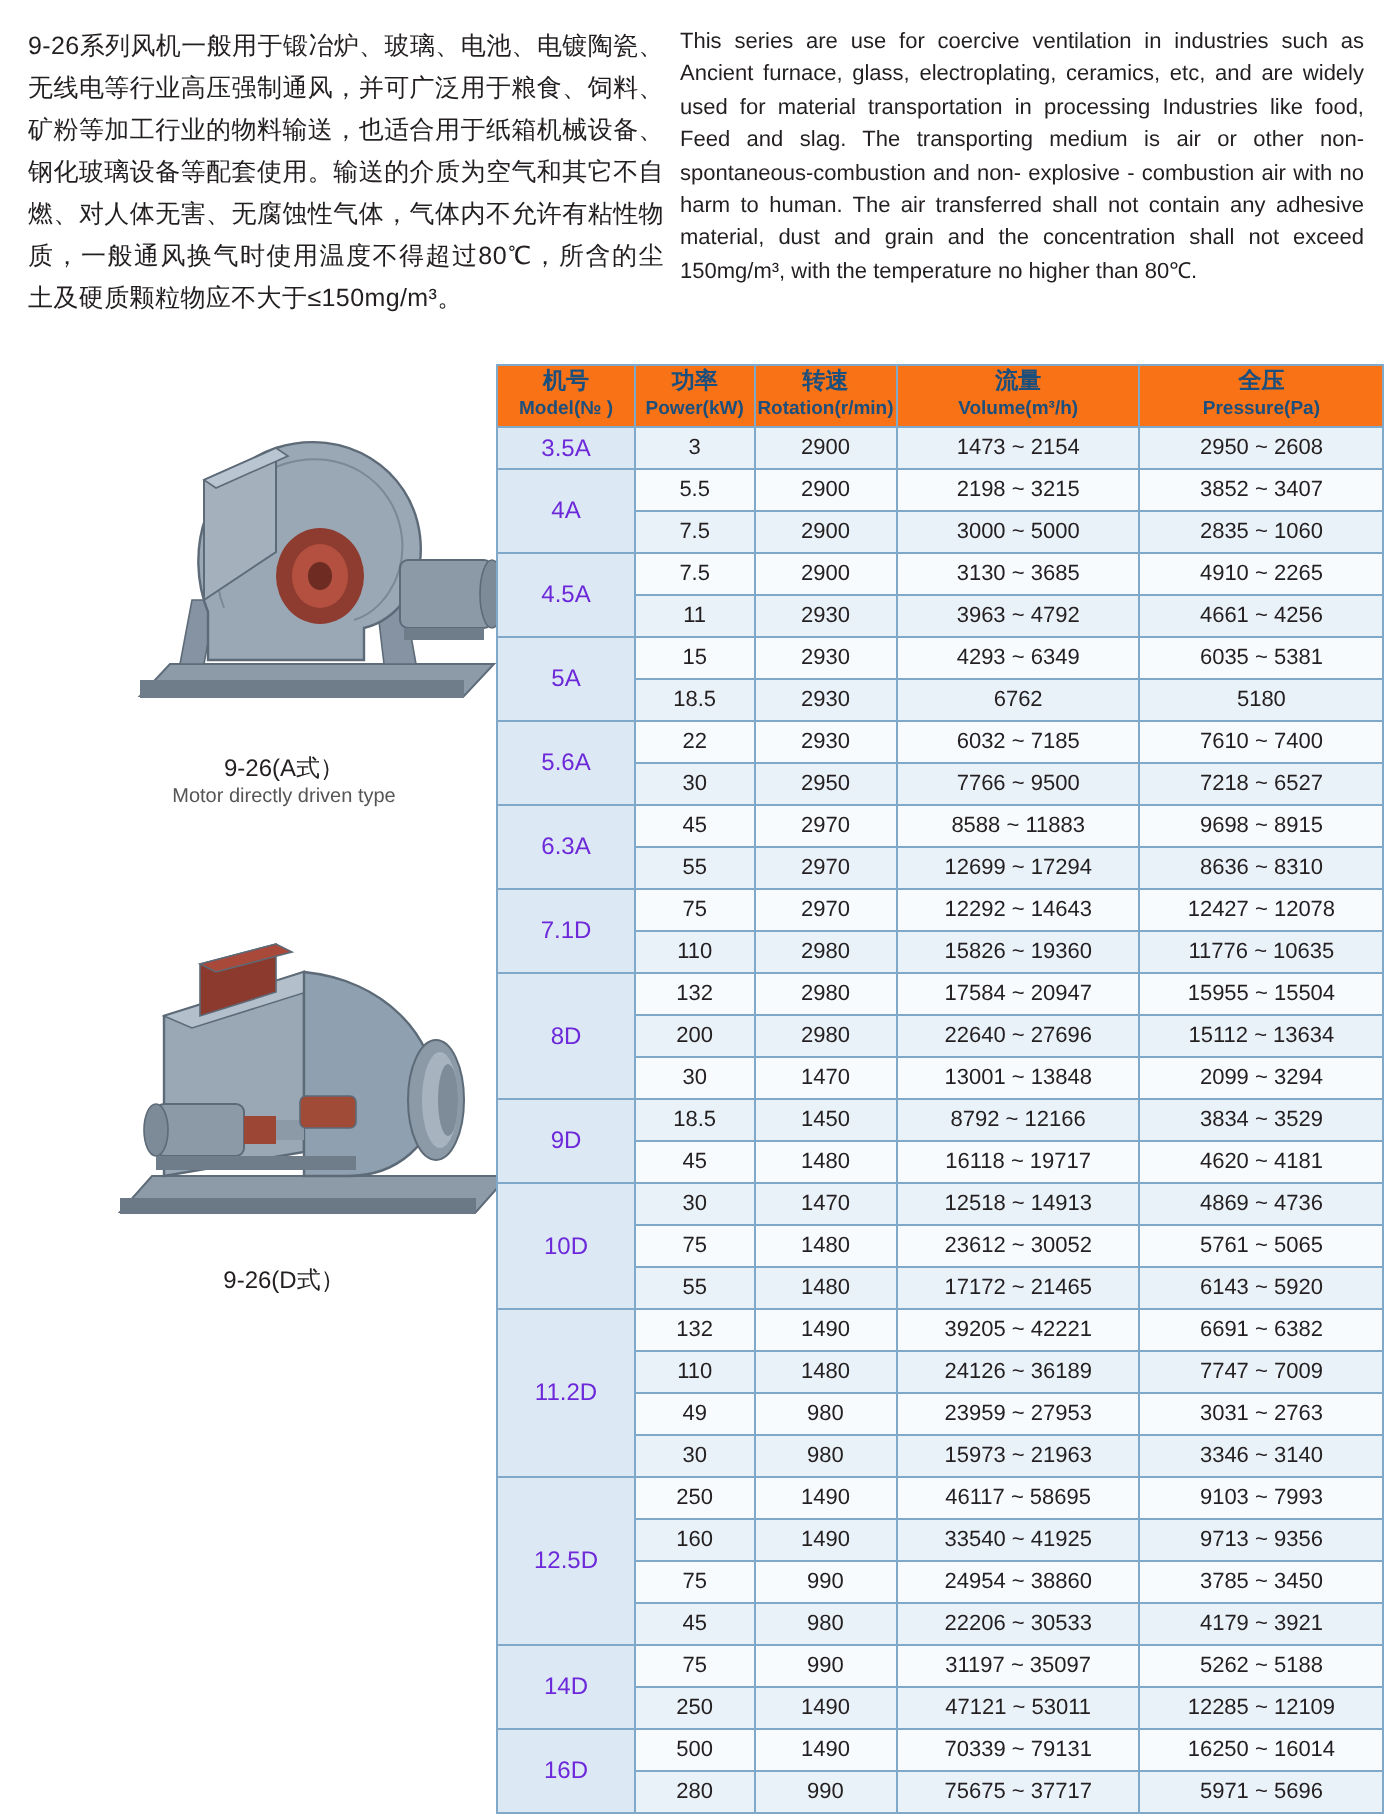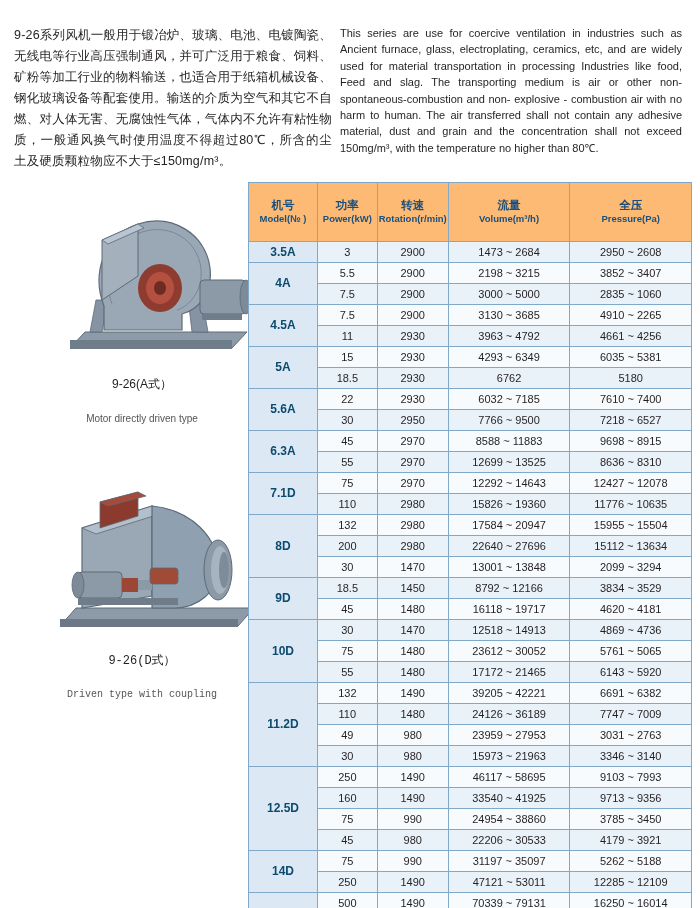--- a/index.html
+++ b/index.html
@@ -11,21 +11,20 @@
     font-family: "Liberation Sans", sans-serif;
     color: #231f20;
     position: relative;
     overflow: hidden;
   }
 
   
   .top {
     display: flex;
     padding: 10px 8px 0 8px;
-    margin-top: 12px;
   }
   .top-cn {
     width: 330px;
     font-size: 12.5px;
     line-height: 21px;
     text-align: justify;
     padding: 3px 6px 0 6px;
     letter-spacing: 0.2px;
   }
   .top-en {
@@ -46,23 +45,23 @@
   }
   .fig { text-align: center; padding-left: 42px; }
   .fig-caption-cn {
     font-size: 12px;
     margin-top: 6px;
     font-weight: normal;
   }
   .fig-caption-en {
     font-size: 10px;
     color: #555;
-    margin-top: 20px;
-  }
-  .fig2 { margin-top: 52px; font-family: Liberation Mono, monospace; }
+    margin-top: 0;
+  }
+  .fig2 { margin-top: 52px; }
 
   
   .illus { width: 230px; height: 190px; margin: 0 auto; }
   .illus2 { width: 236px; height: 170px; margin: 0 auto; }
 
   
   .tbl-wrap {
     position: absolute;
     left: 248px;
     top: 182px;
@@ -74,35 +73,35 @@
     font-size: 11px;
   }
   th, td {
     border: 1px solid #7fa8c9;
     text-align: center;
     padding: 2px 1px;
     line-height: 13px;
     height: 21px;
   }
   thead th {
-    background: #fdba74;
+    background: #f97316;
     font-weight: bold;
     color: #1c4f7c;
     font-size: 11px;
-    padding: 16px 1px;
+    padding: 2px 1px;
     height: 30px;
   }
   thead th .hd-cn { display:block; font-size: 11.5px; }
   thead th .hd-en { display:block; font-size: 9.5px; font-weight: bold; }
   tbody tr:nth-child(odd) td { background: #eaf2f9; }
   tbody tr:nth-child(even) td { background: #f7fbfd; }
   td.model {
     background: #dce9f4 !important;
-    font-weight: bold;
-    color: #0c4a6e;
+    font-weight: normal;
+    color: #6d28d9;
     font-size: 12px;
   }
   col.c-model { width: 70px; }
   col.c-power { width: 60px; }
   col.c-rot   { width: 66px; }
   col.c-vol   { width: 124px; }
   col.c-pre   { width: 124px; }
 </style>
 </head>
 <body>
@@ -164,21 +163,20 @@
         <rect x="36" y="96" width="44" height="26" rx="4" fill="#8c99a6" stroke="#5d6a77" stroke-width="1"></rect>
         <rect x="80" y="102" width="16" height="14" fill="#9c4636"></rect>
         <rect x="96" y="104" width="14" height="10" fill="#8c99a6"></rect>
         <ellipse cx="36" cy="109" rx="6" ry="13" fill="#7d8b98" stroke="#5d6a77" stroke-width="0.8"></ellipse>
 
         <rect x="108" y="92" width="28" height="16" rx="3" fill="#a04a38" stroke="#5d6a77" stroke-width="0.8"></rect>
         <rect x="36" y="122" width="100" height="7" fill="#6f7d8b"></rect>
       </svg>
     </div>
     <div class="fig-caption-cn">9-26(D式）</div>
-    <div class="fig-caption-en">Driven type with coupling</div>
   </div>
 </div>
 
 <div class="tbl-wrap">
   <table>
     <colgroup>
       <col class="c-model">
         <col class="c-power">
         <col class="c-rot">
         <col class="c-vol">
@@ -206,21 +204,21 @@
           <span class="hd-cn">全压</span>
           <span class="hd-en">Pressure(Pa)</span>
         </th>
       </tr>
     </thead>
     <tbody>
         <tr>
           <td class="model" rowspan="1">3.5A</td>
           <td>3</td>
           <td>2900</td>
-          <td>1473 ~ 2684</td>
+          <td>1473 ~ 2154</td>
           <td>2950 ~ 2608</td>
         </tr>
         <tr>
           <td class="model" rowspan="2">4A</td>
           <td>5.5</td>
           <td>2900</td>
           <td>2198 ~ 3215</td>
           <td>3852 ~ 3407</td>
         </tr>
         <tr>
@@ -271,21 +269,21 @@
         <tr>
           <td class="model" rowspan="2">6.3A</td>
           <td>45</td>
           <td>2970</td>
           <td>8588 ~ 11883</td>
           <td>9698 ~ 8915</td>
         </tr>
         <tr>
           <td>55</td>
           <td>2970</td>
-          <td>12699 ~ 13525</td>
+          <td>12699 ~ 17294</td>
           <td>8636 ~ 8310</td>
         </tr>
         <tr>
           <td class="model" rowspan="2">7.1D</td>
           <td>75</td>
           <td>2970</td>
           <td>12292 ~ 14643</td>
           <td>12427 ~ 12078</td>
         </tr>
         <tr>

